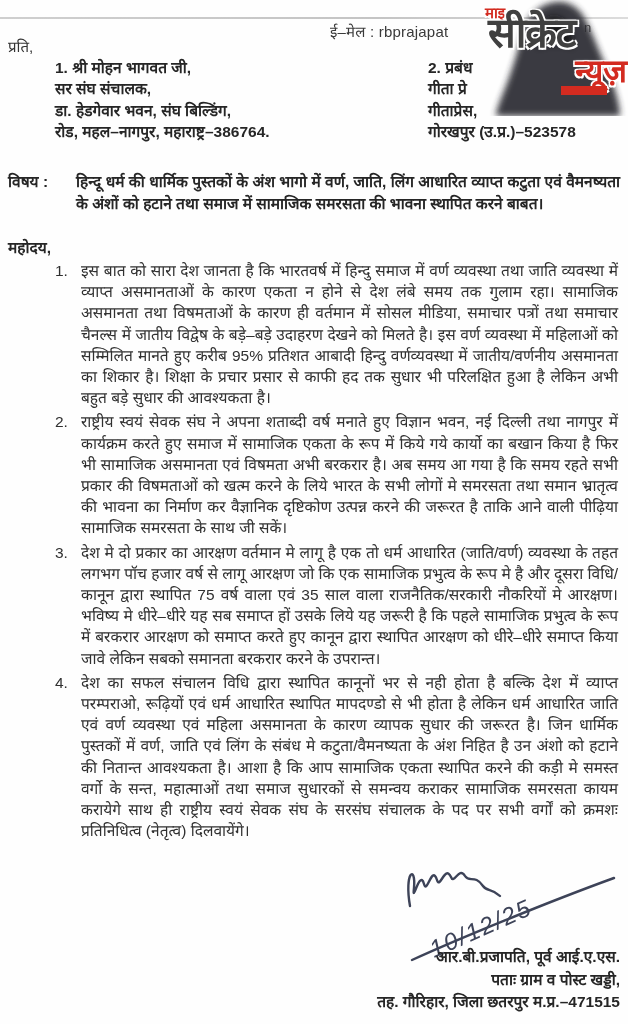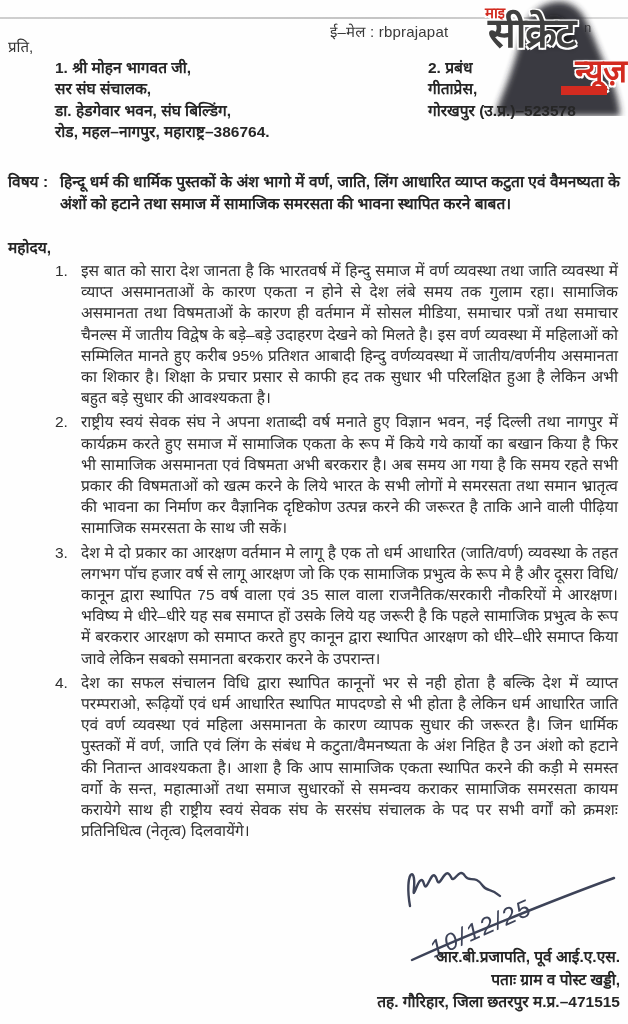--- a/index.html
+++ b/index.html
@@ -37,21 +37,21 @@
   
   .salutation{position:absolute;left:8px;top:36px;font-size:15px;color:#333;}
   .addr{position:absolute;font-size:15.5px;font-weight:bold;line-height:21.3px;color:#262626;white-space:nowrap;}
   .addr-left{left:55px;top:57px;}
   .addr-right{left:428px;top:57px;}
   .subject{
     position:absolute;left:8px;top:171px;width:612px;
     display:flex;font-size:15.5px;font-weight:bold;line-height:21.5px;color:#262626;justify-content:space-between;
   }
   .subject .lbl{width:52px;flex:none;}
-  .subject .txt{flex:1;text-align:justify;}
+  .subject .txt{flex:1;text-align:justify;margin-left:16px;}
   .greeting{position:absolute;left:8px;top:236px;font-size:15.5px;font-weight:bold;color:#262626;}
   
   .body{position:absolute;left:55px;top:260px;width:563px;font-size:15.5px;line-height:21.2px;color:#303030;}
   .para{display:flex;margin-bottom:3px;}
   .para .num{width:26px;flex:none;}
   .para .ptx{flex:1;text-align:justify;}
   
   .signature{position:absolute;left:388px;top:850px;width:238px;height:118px;}
   .signoff{
     position:absolute;right:8px;top:946px;text-align:right;
@@ -91,20 +91,21 @@
 
   <div class="addr addr-left">
     <div>1. श्री मोहन भागवत जी,</div>
     <div>सर संघ संचालक,</div>
     <div>डा. हेडगेवार भवन, संघ बिल्डिंग,</div>
     <div>रोड, महल–नागपुर, महाराष्ट्र–386764.</div>
   </div>
 
   <div class="addr addr-right">
     <div>2. प्रबंध</div>
+    <div>गीता प्रे</div>
     <div>गीताप्रेस,</div>
     <div>गोरखपुर (उ.प्र.)–523578</div>
   </div>
 
   <div class="subject">
     <div class="lbl">विषय :</div>
     <div class="txt">हिन्दू धर्म की धार्मिक पुस्तकों के अंश भागो में वर्ण, जाति, लिंग आधारित व्याप्त कटुता एवं वैमनष्यता के अंशों को हटाने तथा समाज में सामाजिक समरसता की भावना स्थापित करने बाबत।</div>
   </div>
 
   <div class="greeting">महोदय,</div>

